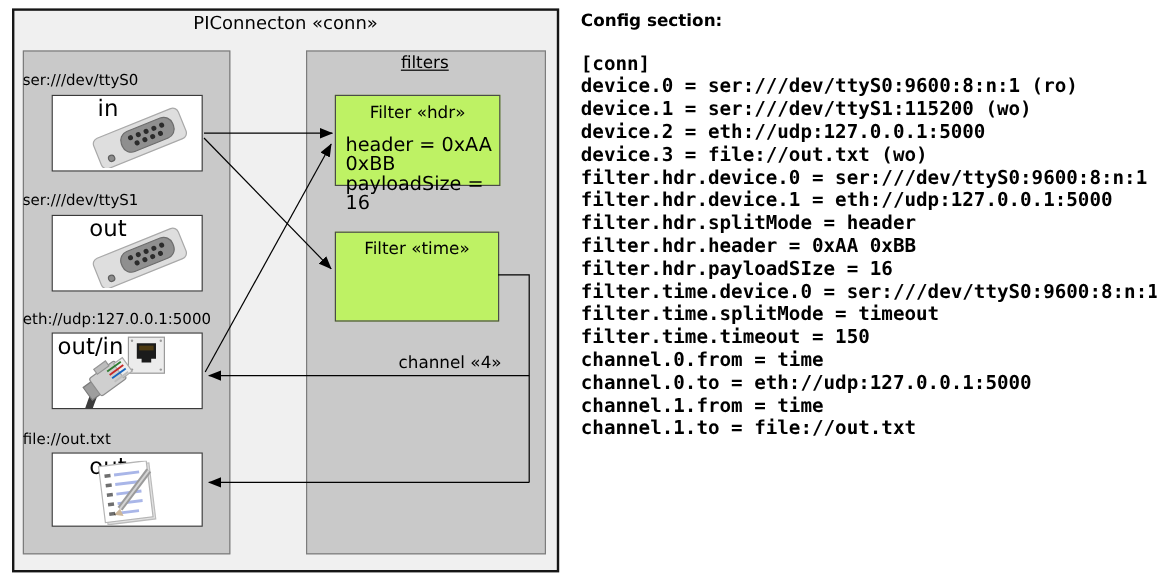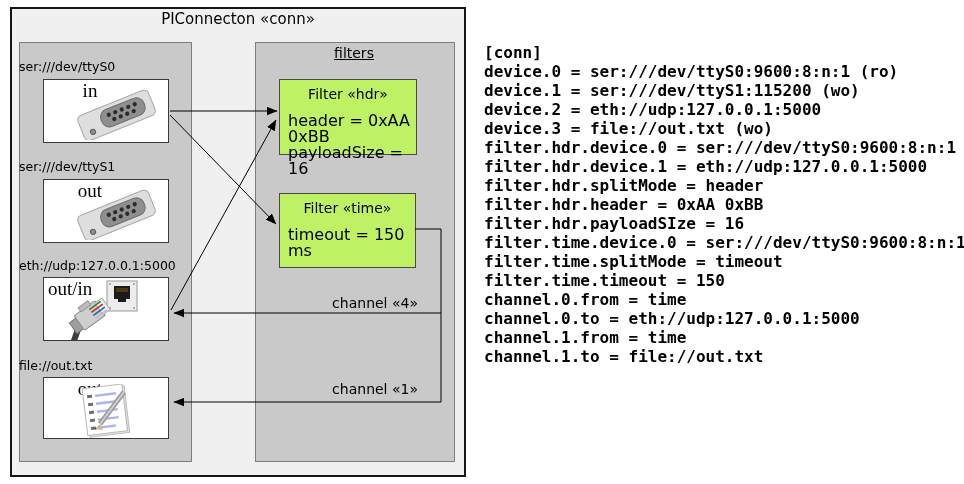--- a/index.html
+++ b/index.html
@@ -18,21 +18,21 @@
   .filters-group{left:255px;top:42px;width:198px;height:418px;}
   .filters-label{position:absolute;left:255px;top:45px;width:198px;text-align:center;
                  font-size:14px;text-decoration:underline;}
 
   
   .dev-url{position:absolute;left:19px;width:173px;font-size:12.5px;}
   .u0{top:59px}.u1{top:159px}.u2{top:258px}.u3{top:358px}
 
   
   .dev-box{position:absolute;left:43px;width:124px;height:62px;background:#ffffff;
-           border:1px solid #3a3a3a;font-family:Liberation Serif, serif;}
+           border:1px solid #3a3a3a;}
   .b0{top:79px}.b1{top:179px}.b2{top:277px}.b3{top:377px;height:60px;}
   .dev-label{position:absolute;top:0;left:0;right:0;text-align:center;font-size:19px;line-height:22px;}
   .shift-l{padding-right:32px;}
   .tl{text-align:left;padding-left:4px;}
   .dev-icon{position:absolute;}
 
   
   .filter-box{position:absolute;background:#bef264;border:1px solid #4a4a4a;}
   .f0{left:279px;top:79px;width:136px;height:74px;}
   .f1{left:279px;top:193px;width:135px;height:73px;}
@@ -162,42 +162,39 @@
   <div class="filter-box f0">
     <div class="filter-title">Filter «hdr»</div>
     <div class="filter-props">
       <div>header = 0xAA 0xBB</div>
       <div>payloadSize = 16</div>
     </div>
   </div>
 
   <div class="filter-box f1">
     <div class="filter-title">Filter «time»</div>
-    <div class="filter-props">
-      <div>timeout = 150 ms</div>
-    </div>
   </div>
 
   <div class="chan-label c0">channel «4»</div>
-  <div class="chan-label c1">channel «1»</div>
 
   <svg class="wires" viewBox="0 0 964 484">
     <defs>
       <marker id="arr" viewBox="0 0 10 8" refX="9.5" refY="4" markerWidth="11" markerHeight="9" orient="auto" markerUnits="userSpaceOnUse">
         <path d="M0,0 L10,4 L0,8 Z" fill="#000"></path>
       </marker>
     </defs>
     <path d="M170,111 H277" stroke="#000" stroke-width="1" fill="none" marker-end="url(#arr)"></path>
     <path d="M170,115 L276,224" stroke="#000" stroke-width="1" fill="none" marker-end="url(#arr)"></path>
     <path d="M171,310 L276,120" stroke="#000" stroke-width="1" fill="none" marker-end="url(#arr)"></path>
     <path d="M415,229 H441 V402" stroke="#000" stroke-width="1" fill="none"></path>
     <path d="M441,313 H174" stroke="#000" stroke-width="1" fill="none" marker-end="url(#arr)"></path>
     <path d="M441,402 H174" stroke="#000" stroke-width="1" fill="none" marker-end="url(#arr)"></path>
   </svg>
 
+  <div class="config-heading">Config section:</div>
   <div class="config-lines">
     <div class="config-line">[conn]</div>
     <div class="config-line">device.0 = ser:///dev/ttyS0:9600:8:n:1 (ro)</div>
     <div class="config-line">device.1 = ser:///dev/ttyS1:115200 (wo)</div>
     <div class="config-line">device.2 = eth://udp:127.0.0.1:5000</div>
     <div class="config-line">device.3 = file://out.txt (wo)</div>
     <div class="config-line">filter.hdr.device.0 = ser:///dev/ttyS0:9600:8:n:1</div>
     <div class="config-line">filter.hdr.device.1 = eth://udp:127.0.0.1:5000</div>
     <div class="config-line">filter.hdr.splitMode = header</div>
     <div class="config-line">filter.hdr.header = 0xAA 0xBB</div>

